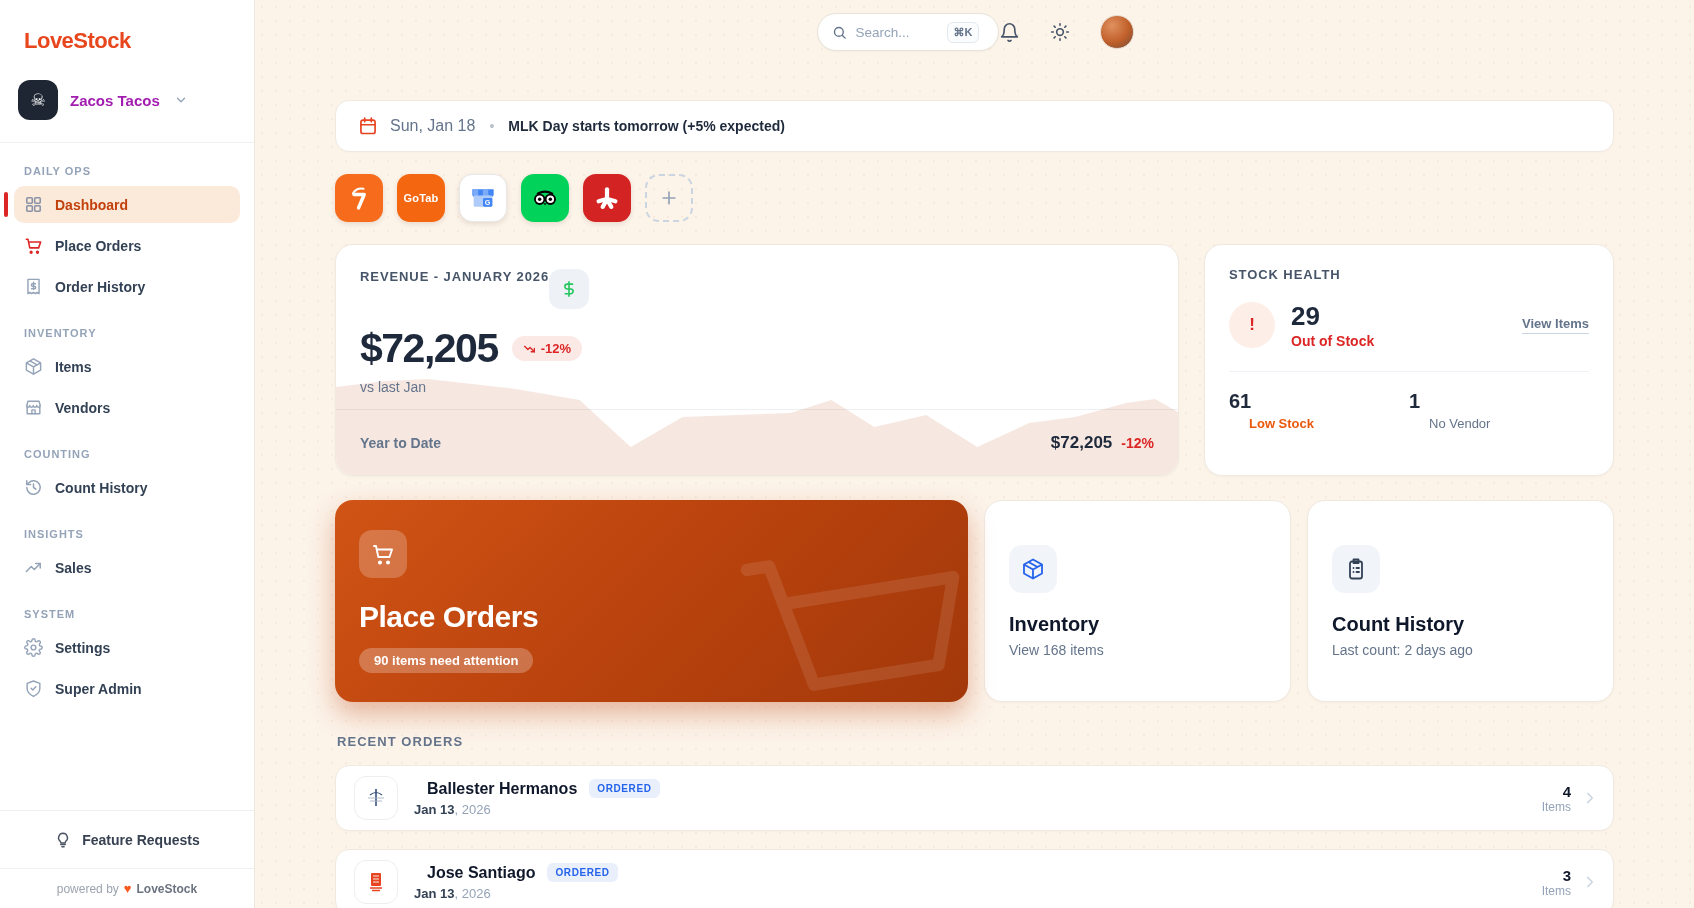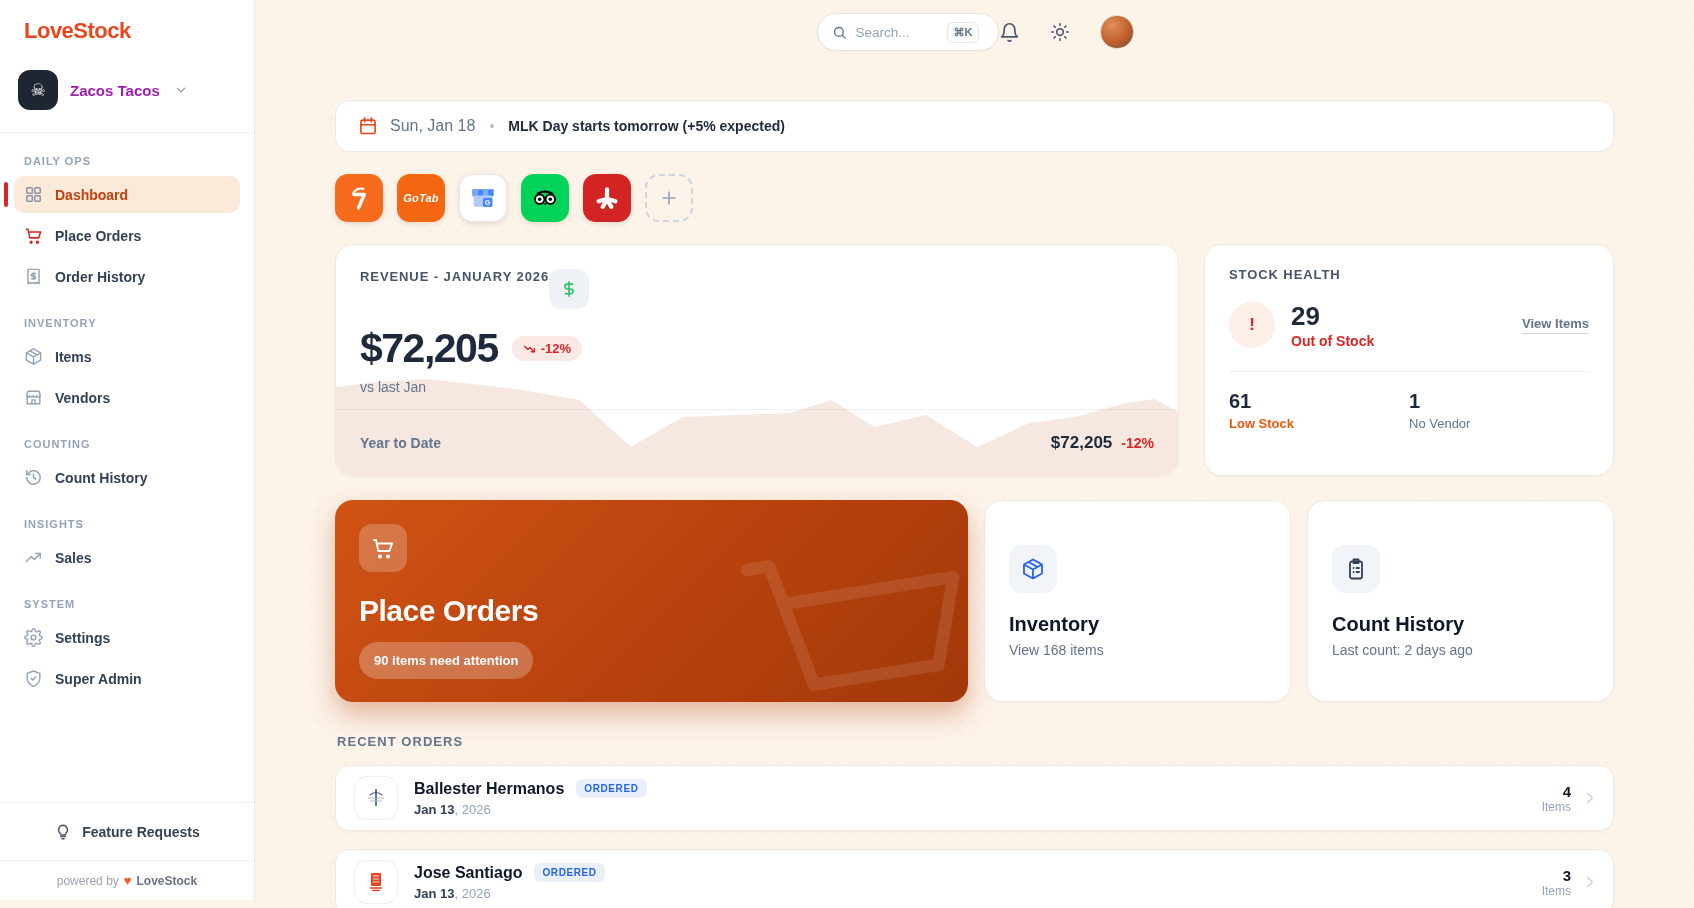--- a/index.html
+++ b/index.html
@@ -1,20 +1,20 @@
 <!DOCTYPE html>
 <html><head>
 <meta charset="utf-8">
 <style>
   * { margin:0; padding:0; box-sizing:border-box; }
   html,body { width:1694px; height:908px; overflow:hidden; font-family:"Liberation Sans",sans-serif; background:#fcf3e9; }
   svg { display:block; }
 
   
-  .sidebar { position:fixed; left:0; top:0; bottom:8px; width:255px; background:#fff; border-right:1px solid #ece7e0; display:flex; flex-direction:column; padding-top:18px; z-index:10; }
+  .sidebar { position:fixed; left:0; top:0; bottom:0; width:255px; background:#fff; border-right:1px solid #ece7e0; display:flex; flex-direction:column; padding-top:28px; z-index:10; }
   .logo { padding:0 24px; font-size:22px; font-weight:800; color:#e8461c; letter-spacing:-0.5px; }
   .workspace { display:flex; align-items:center; gap:12px; margin:26px 18px 0; cursor:pointer; }
   .ws-avatar { width:40px; height:40px; border-radius:12px; background:#1d2632; color:#fff; display:flex; align-items:center; justify-content:center; font-size:17px; flex:none; }
   .ws-name { font-size:15px; font-weight:700; color:#a21caf; }
   .ws-chev { color:#94a3b8; margin-left:2px; }
   .side-divider { border-top:1px solid #eef1f4; margin-top:22px; }
   .nav { padding:0 14px; flex:1; overflow:hidden; }
   .nav-label { font-size:11px; font-weight:700; letter-spacing:.09em; color:#94a3b8; margin:22px 10px 9px; }
   .nav-item { position:relative; display:flex; align-items:center; gap:12px; height:37px; padding:0 10px; border-radius:10px; font-size:14px; font-weight:600; color:#334155; margin-bottom:4px; cursor:pointer; }
   .nav-item .nicon { color:#8workspace494a3b8; }
@@ -53,21 +53,21 @@
   .banner-msg { font-size:14px; font-weight:700; color:#1e293b; }
 
   
   .introw { display:flex; align-items:center; gap:14px; margin:22px 0; }
   .int { width:48px; height:48px; border-radius:13px; border:none; display:flex; align-items:center; justify-content:center; cursor:pointer; box-shadow:0 2px 5px rgba(90,50,20,0.12); }
   .int.seven { background:#f66c1c; }
   .int.gotab { background:#f4660f; }
   .int.google { background:#fff; border:1px solid #e8e8e8; }
   .int.tripadvisor { background:#00d25a; }
   .int.yelp { background:#d32323; }
-  .golabel { color:#fff; font-weight:800; font-style:italic; font-size:11px; letter-spacing:.02em; }
+  .golabel { color:#fff; font-weight:800; font-size:11px; letter-spacing:.02em; }
   .int.add { background:transparent; border:2px dashed #cbd5e1; color:#94a3b8; box-shadow:none; border-radius:14px; }
 
   
   .grid1 { display:grid; grid-template-columns:1fr 410px; gap:25px; }
   .card { background:#fff; border:1px solid #f0e9e0; border-radius:18px; box-shadow:0 1px 3px rgba(0,0,0,0.03); }
   .card-title { font-size:13px; font-weight:700; letter-spacing:.07em; color:#475569; }
 
   .rev-card { position:relative; overflow:hidden; height:232px; padding:24px 24px 0; }
   .rev-head { display:flex; align-items:flex-start; justify-content:flex-start; }
   .dollar-chip { width:40px; height:40px; border-radius:12px; background:#eef2f6; color:#22c55e; display:flex; align-items:center; justify-content:center; }
@@ -86,46 +86,46 @@
   .stock-main { display:flex; align-items:center; margin-top:20px; }
   .alert-circle { width:46px; height:46px; border-radius:50%; background:#fdeee8; color:#dc2626; font-weight:800; font-size:17px; display:flex; align-items:center; justify-content:center; flex:none; }
   .oos-block { margin-left:16px; }
   .oos-num { font-size:26px; font-weight:800; color:#1e293b; line-height:1.1; }
   .oos-label { font-size:14px; font-weight:600; color:#dc2626; margin-top:2px; }
   .view-items { margin-left:auto; font-size:13px; font-weight:600; color:#64748b; border-bottom:1px solid #cbd5e1; padding-bottom:2px; cursor:pointer; background:none; border-top:none; border-left:none; border-right:none; font-family:inherit; }
   .stock-div { border-top:1px solid #eef2f6; margin:22px 0 18px; }
   .stock-cols { display:flex; }
   .stock-col { width:50%; }
   .sc-num { font-size:20px; font-weight:800; color:#1e293b; }
-  .sc-label { font-size:13px; font-weight:600; margin-top:3px; }
+  .sc-label { font-size:13px; font-weight:600; margin-top:3px;margin-left:20px; }
   .sc-label.low { color:#ea580c; }
   .sc-label.novendor { color:#64748b; font-weight:500; }
 
   
   .grid2 { display:grid; grid-template-columns:633px 1fr 1fr; gap:16px; margin-top:24px; }
   .po-card { position:relative; overflow:hidden; border-radius:18px; height:202px; padding:24px; background:linear-gradient(135deg,#d05415 0%,#bc440e 45%,#a2380a 100%); box-shadow:0 12px 26px rgba(186,62,11,0.35); cursor:pointer; border:none; text-align:left; }
   .po-iconbox { width:48px; height:48px; border-radius:13px; background:rgba(255,255,255,0.22); color:#fff; display:flex; align-items:center; justify-content:center; }
   .po-title { font-size:30px; font-weight:800; color:#fff; margin-top:22px; letter-spacing:-0.5px; }
-  .po-badge { display:inline-block; margin-top:14px; background:rgba(255,255,255,0.25); color:#fff; font-size:13px; font-weight:600; border-radius:999px; padding:11px 15px; }
+  .po-badge { display:inline-block; margin-top:14px; background:rgba(255,255,255,0.25); color:#fff; font-size:13px; font-weight:600; border-radius:999px; padding:5px 15px; }
   .deco-cart { position:absolute; right:-28px; top:8px; width:270px; height:270px; transform:rotate(-9deg); }
 
   .mini-card { padding:24px; height:202px; display:flex; flex-direction:column; justify-content:center; cursor:pointer; text-align:left; font-family:inherit; }
   .mini-iconbox { width:48px; height:48px; border-radius:13px; background:#f1f5f9; display:flex; align-items:center; justify-content:center; }
   .mini-iconbox.blue { color:#2563eb; }
   .mini-iconbox.dark { color:#334155; }
   .mini-title { font-size:20px; font-weight:800; color:#0f172a; margin-top:20px; }
   .mini-sub { font-size:14px; color:#64748b; margin-top:6px; }
 
   
   .recent-title { font-size:13px; font-weight:700; letter-spacing:.08em; color:#64748b; margin:32px 2px 16px; }
   .order-row { display:flex; align-items:center; background:#fff; border:1px solid #f0e9e0; border-radius:14px; height:66px; padding:0 14px 0 18px; margin-bottom:18px; cursor:pointer; box-shadow:0 1px 2px rgba(0,0,0,0.02); }
   .vendor-logo { width:44px; height:44px; border-radius:12px; background:#fff; border:1px solid #edeef1; display:flex; align-items:center; justify-content:center; flex:none; }
   .order-info { margin-left:16px; }
   .order-top { display:flex; align-items:center; gap:12px; }
-  .vendor-name { font-size:16px; font-weight:800; color:#0f172a; }
+  .vendor-name { font-size:16px; font-weight:800; color:#0f172a;margin-left:13px; }
   .status-badge { background:#e9f0fc; color:#2563eb; font-size:10px; font-weight:800; letter-spacing:.06em; border-radius:6px; padding:4px 8px; }
   .order-date { font-size:13px; margin-top:4px; color:#94a3b8; }
   .order-date b { color:#334155; font-weight:700; }
   .order-right { margin-left:auto; display:flex; align-items:center; gap:10px; }
   .count-block { text-align:right; }
   .count-num { font-size:15px; font-weight:800; color:#0f172a; }
   .count-unit { font-size:12px; color:#94a3b8; }
   .row-chev { color:#cbd5e1; }
 </style>
 </head>

